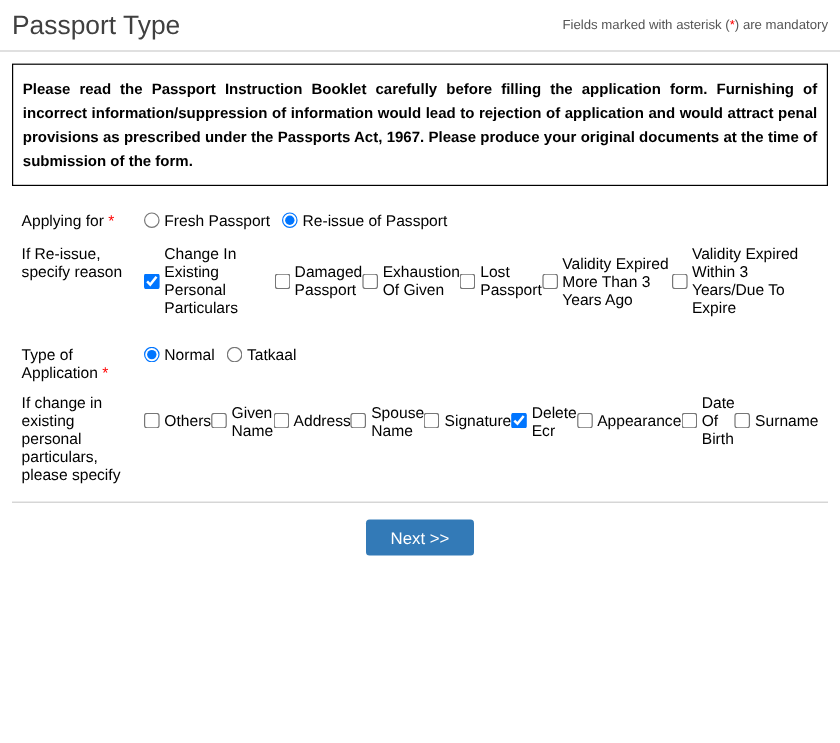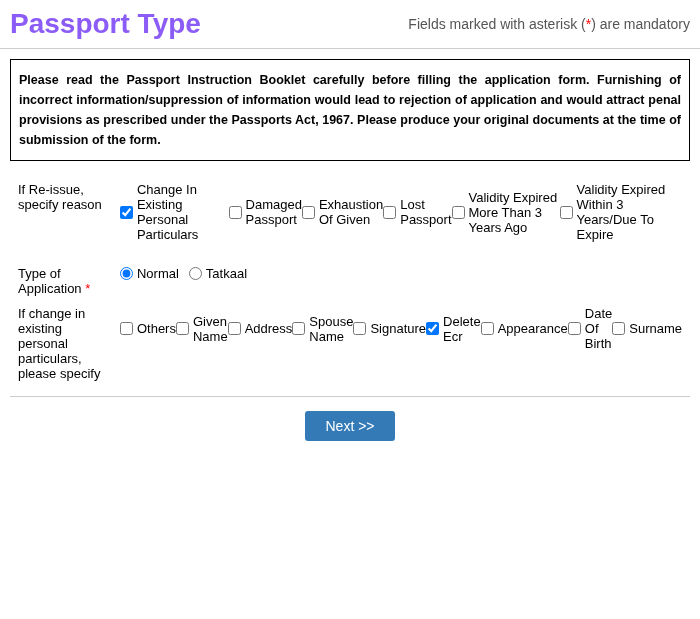--- a/index.html
+++ b/index.html
@@ -12,26 +12,26 @@
     }
     .header {
       display: flex;
       justify-content: space-between;
       align-items: center;
       padding: 8px 10px;
       border-bottom: 1px solid #ccc;
       background: #fff;
     }
     .header-title {
-      font-size: 28px;
-      font-weight: bold;
-      color: #8b5cf6;
+      font-size: 22px;
+      font-weight: normal;
+      color: #404040;
     }
     .header-note {
-      font-size: 14px;
+      font-size: 11px;
       color: #555;
     }
     .header-note span {
       color: red;
     }
     .content {
       padding: 10px 10px;
     }
     .warning-box {
       border: 1px solid #000;
@@ -121,20 +121,38 @@
 
 <div class="content">
 
   <div class="warning-box">
     <strong>Please read the Passport Instruction Booklet carefully before filling the application form. Furnishing of incorrect information/suppression of information would lead to rejection of application and would attract penal provisions as prescribed under the Passports Act, 1967. Please produce your original documents at the time of submission of the form.</strong>
   </div>
 
   <table class="form-table">
     <tbody>
 
+      <tr>
+        <td class="label-col">
+          <span>Applying for</span>
+          <span class="required"> *</span>
+        </td>
+        <td class="field-col">
+          <div class="radio-group">
+            <label class="radio-item">
+              <input type="radio" name="applying_for" style="">
+              <span>Fresh Passport</span>
+            </label>
+            <label class="radio-item">
+              <input type="radio" name="applying_for" checked="" style="">
+              <span>Re-issue of Passport</span>
+            </label>
+          </div>
+        </td>
+      </tr>
 
       <tr>
         <td class="label-col">If Re-issue, specify reason</td>
         <td class="field-col">
           <div class="checkbox-list">
             <label class="checkbox-item">
               <input type="checkbox" checked="" style="">
               <span>Change In Existing Personal Particulars</span>
             </label>
             <label class="checkbox-item">

